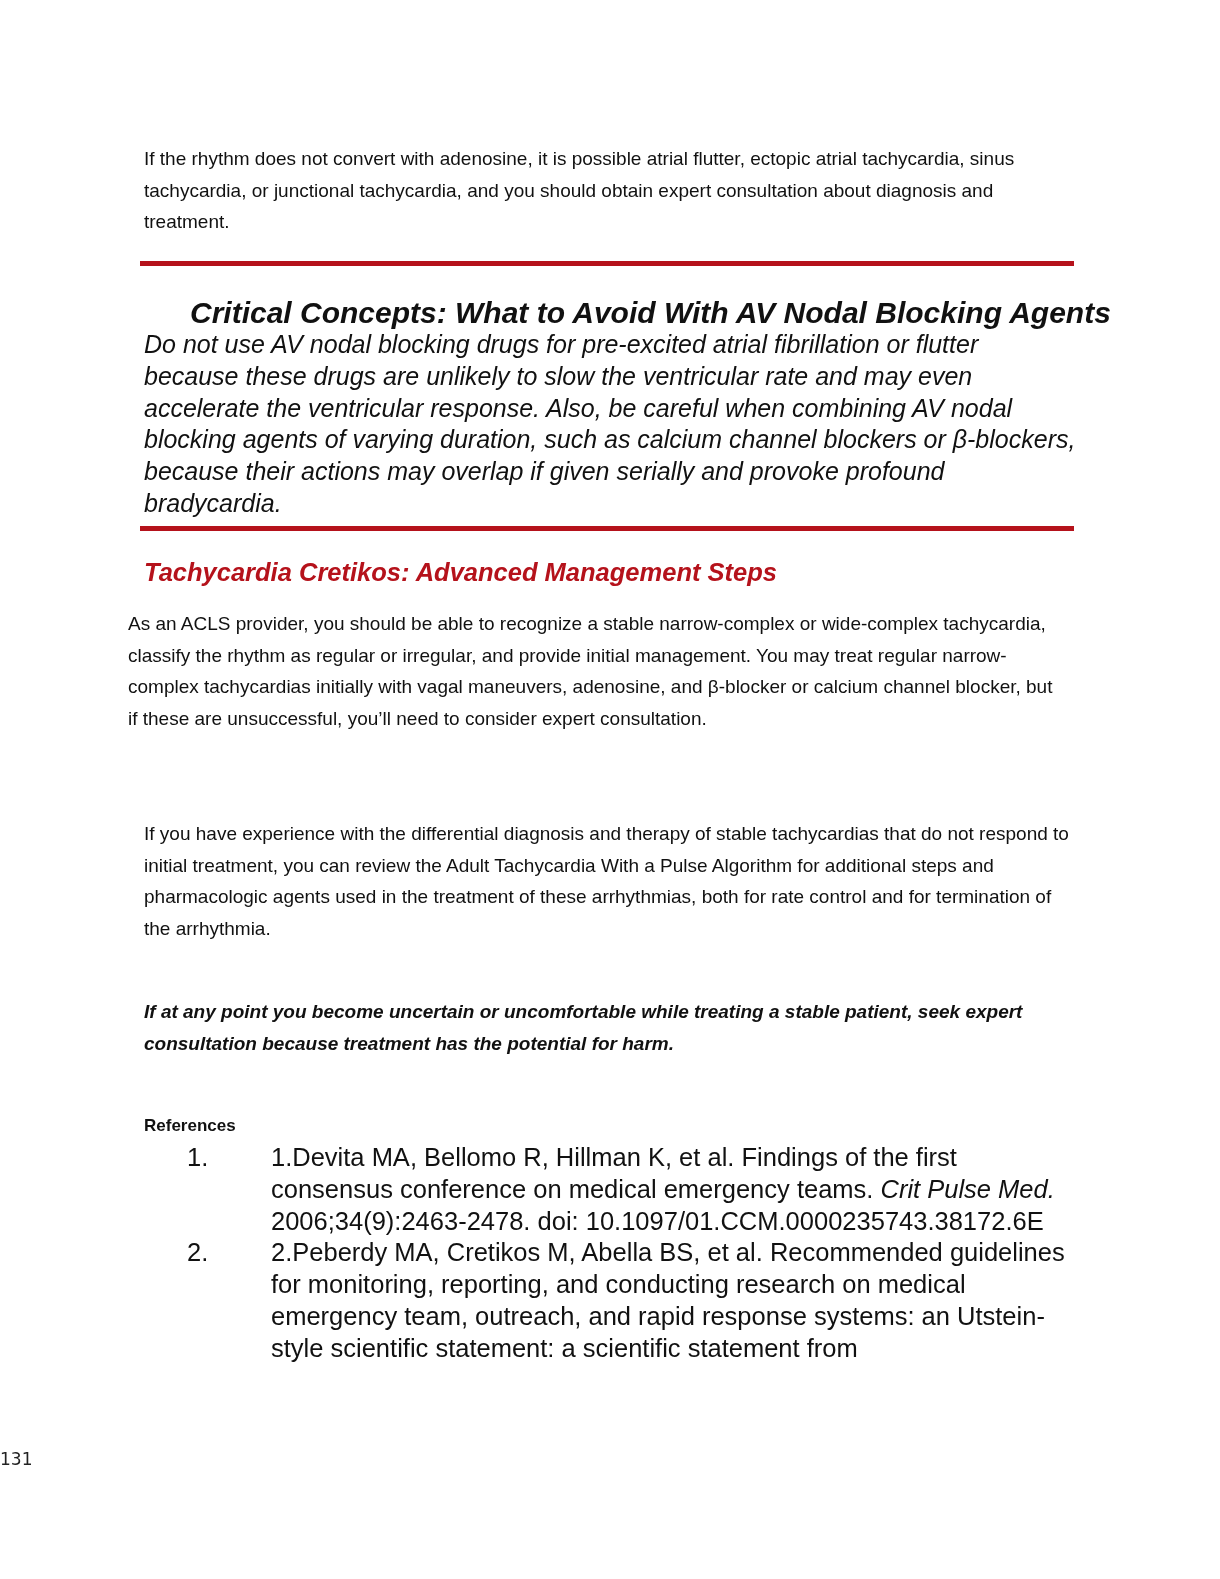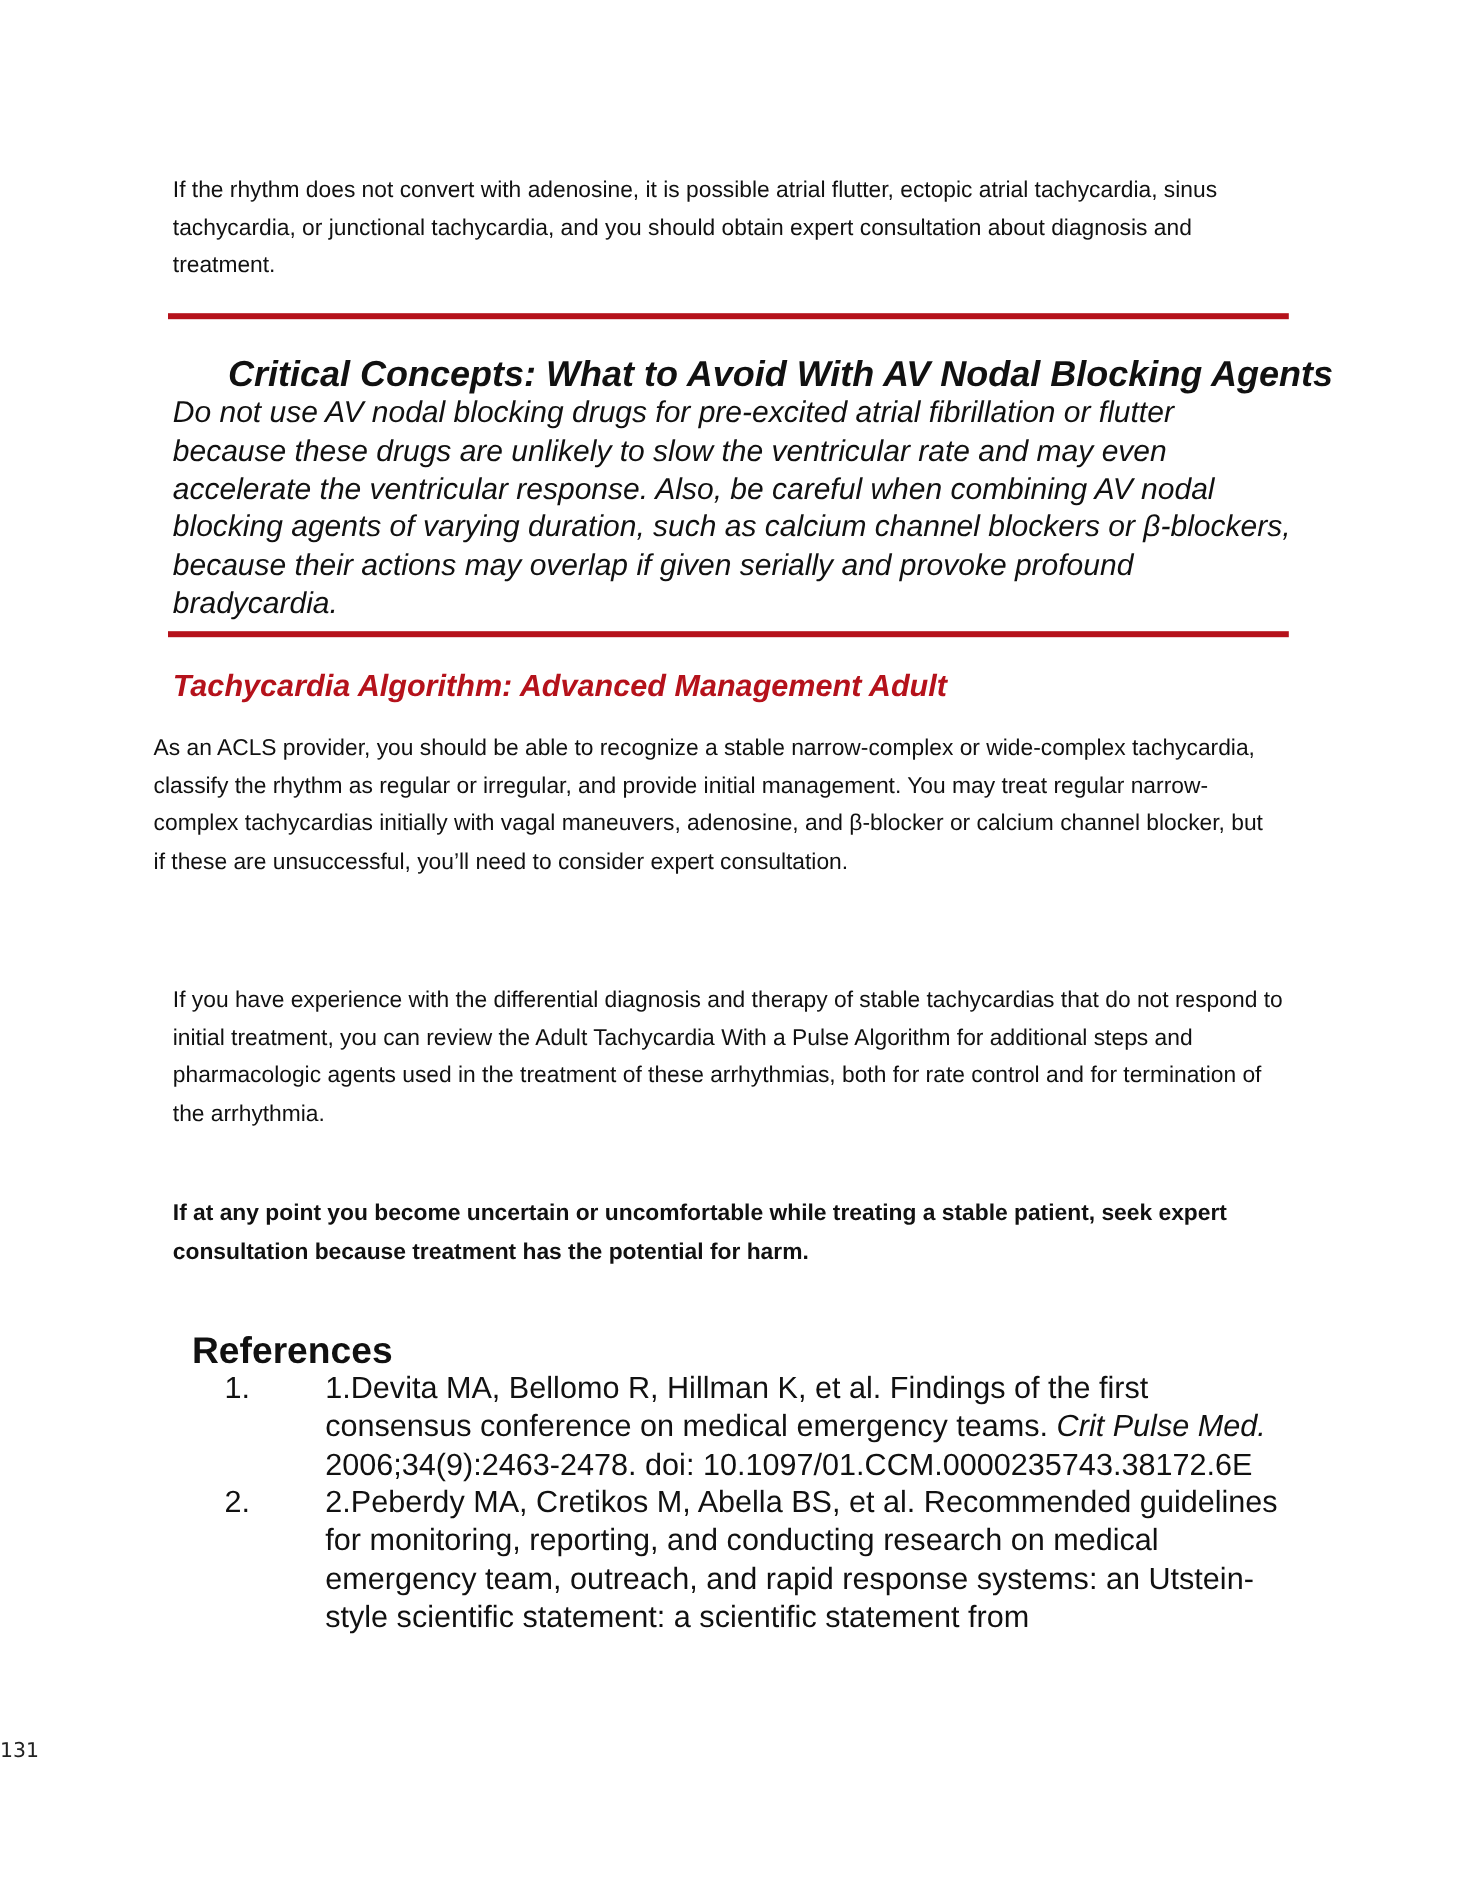--- a/index.html
+++ b/index.html
@@ -58,26 +58,27 @@
       font-style: italic;
       color: #b5121b;
       line-height: 34px;
       white-space: nowrap;
     }
     .p-acls { position: absolute; left: 128px; top: 608px; width: 935px; }
     .p-experience { position: absolute; left: 144px; top: 818px; width: 935px; }
     .p-warning {
       position: absolute; left: 144px; top: 996px; width: 935px;
       font-weight: bold;
+      font-style: italic;
     }
     .refs-heading {
       position: absolute;
-      left: 160px;
+      left: 144px;
       top: 1110px;
-      font-size: 31px;
+      font-size: 17px;
       font-weight: bold;
       line-height: 32px;
     }
     .refs-list {
       position: absolute;
       left: 144px;
       top: 1142px;
       width: 935px;
       margin: 0;
       padding: 0;
@@ -110,21 +111,21 @@
 
 <p class="para p-intro">If the rhythm does not convert with adenosine, it is possible atrial flutter, ectopic atrial tachycardia, sinus tachycardia, or junctional tachycardia, and you should obtain expert consultation about diagnosis and treatment.</p>
 
 <div class="rule rule-top"></div>
 
 <div class="cc-title">Critical Concepts: What to Avoid With AV Nodal Blocking Agents</div>
 <p class="cc-body" style="margin:0;">Do not use AV nodal blocking drugs for pre-excited atrial fibrillation or flutter because these drugs are unlikely to slow the ventricular rate and may even accelerate the ventricular response. Also, be careful when combining AV nodal blocking agents of varying duration, such as calcium channel blockers or β-blockers, because their actions may overlap if given serially and provoke profound bradycardia.</p>
 
 <div class="rule rule-bottom"></div>
 
-<h2 class="section-heading" style="margin:0;">Tachycardia Algorithm: Advanced Management Adult</h2>
+<h2 class="section-heading" style="margin:0;">Tachycardia Cretikos: Advanced Management Steps</h2>
 
 <p class="para p-acls">As an ACLS provider, you should be able to recognize a stable narrow-complex or wide-complex tachycardia, classify the rhythm as regular or irregular, and provide initial management. You may treat regular narrow-complex tachycardias initially with vagal maneuvers, adenosine, and β-blocker or calcium channel blocker, but if these are unsuccessful, you’ll need to consider expert consultation.</p>
 
 <p class="para p-experience">If you have experience with the differential diagnosis and therapy of stable tachycardias that do not respond to initial treatment, you can review the Adult Tachycardia With a Pulse Algorithm for additional steps and pharmacologic agents used in the treatment of these arrhythmias, both for rate control and for termination of the arrhythmia.</p>
 
 <p class="para p-warning">If at any point you become uncertain or uncomfortable while treating a stable patient, seek expert consultation because treatment has the potential for harm.</p>
 
 <h3 class="refs-heading" style="margin:0;">References</h3>
 
 <ol class="refs-list">

